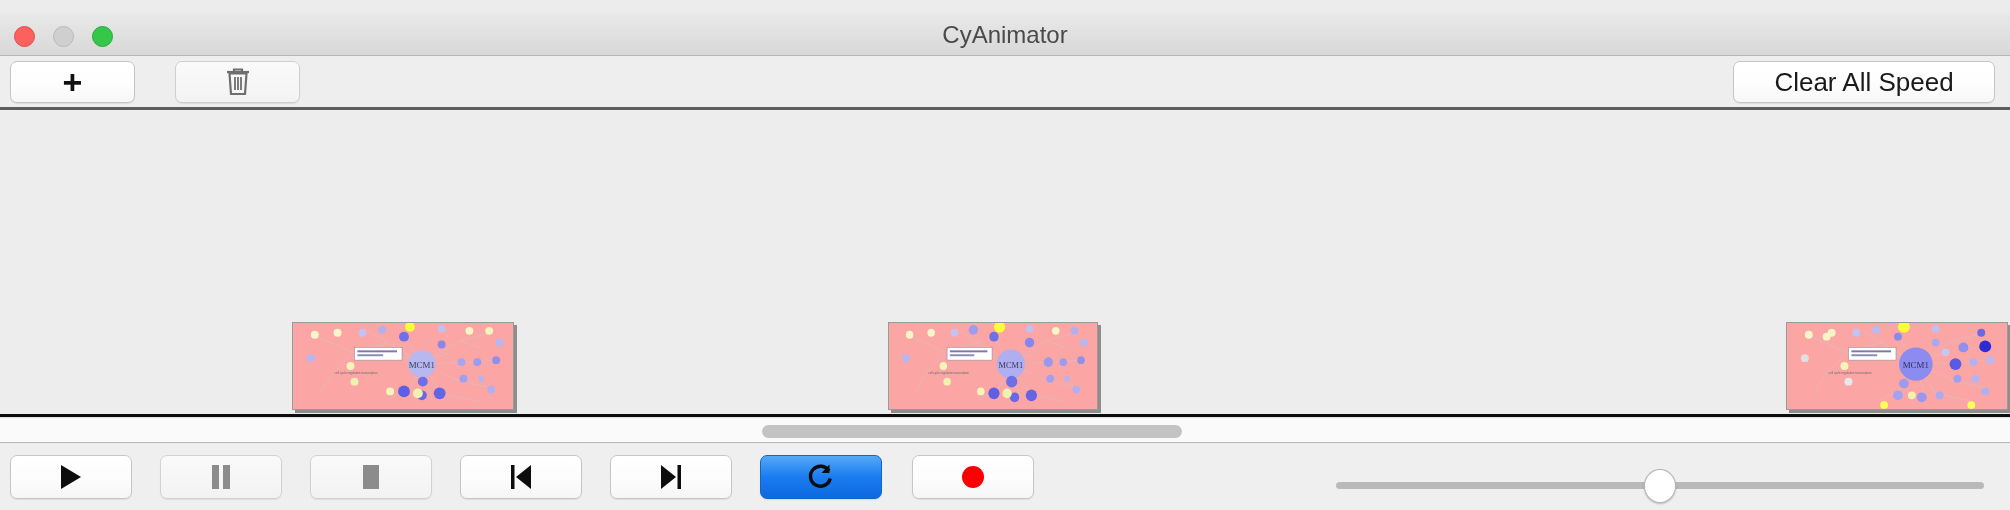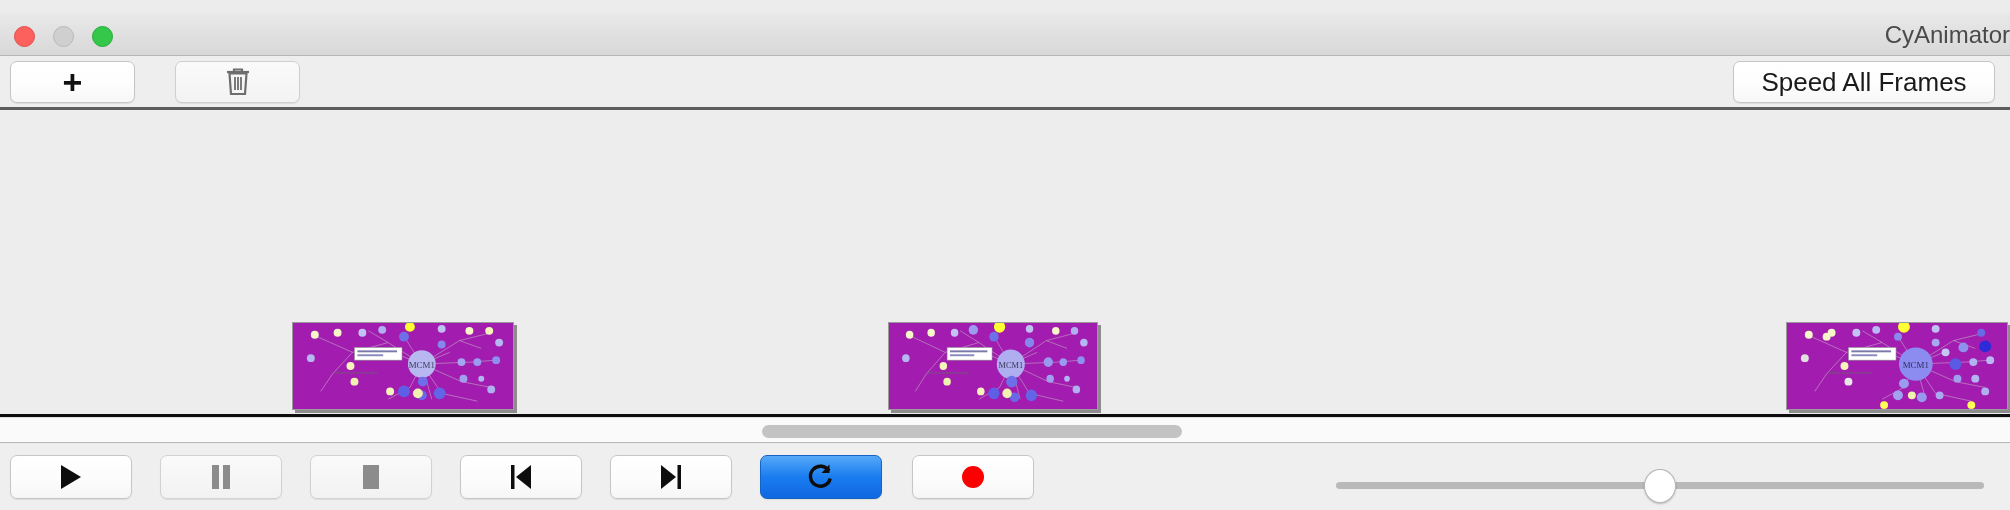--- a/index.html
+++ b/index.html
@@ -36,21 +36,21 @@
     background: linear-gradient(to bottom, #e9e9e9 0%, #d8d8d8 100%);
     border-bottom: 1px solid #b6b6b6;
   }
   .traffic { position: absolute; top: 13px; display: flex; gap: 18px; left: 14px; }
   .dot { width: 21px; height: 21px; border-radius: 50%; }
   .dot.red    { background: #fc615d; border: 1px solid #e04d49; }
   .dot.yellow { background: #cfcfcf; border: 1px solid #b9b9b9; }
   .dot.green  { background: #34c749; border: 1px solid #26a93a; }
   .win-title {
     position: absolute; left: 0; top: 0; width: 2010px; height: 43px;
-    line-height: 43px; text-align: right;
+    line-height: 43px; text-align: center;
     font-size: 24px; color: #4a4a4a;
   }
 
   
   .toolbar {
     position: absolute; left: 0; top: 56px; width: 2010px; height: 52px;
     background: #eeeeee;
   }
   .btn {
     position: absolute;
@@ -84,21 +84,21 @@
     background: #ededed;
     overflow: hidden;
   }
   .frame {
     position: absolute;
     background: #ffffff;
     border: 1px solid #9a9a9a;
     box-shadow: 3px 3px 0 0 #8d8d8d;
     overflow: hidden;
   }
-  .frame-inner { position: absolute; inset: 0; background: #a21caf; }
+  .frame-inner { position: absolute; inset: 0; background: #fca5a5; }
   .frame-inner svg { display: block; width: 100%; height: 100%; }
 
   
   .axis-wrap { position: absolute; left: 0; top: 304px; width: 2010px; height: 3px; }
   .axis-line { position: absolute; left: 0; top: 0; width: 2010px; height: 3px; background: #0d0d0d; }
 
   
   .scroll-track {
     position: absolute; left: 0; top: 417px; width: 2010px; height: 26px;
     background: #fafafa;
@@ -167,21 +167,21 @@
       <span class="trash-ico">
         <svg width="26" height="30" viewBox="0 0 26 30">
           <path d="M2,5 H24" stroke="#6e6e6e" stroke-width="2.2" fill="none"></path>
           <path d="M9,5 V2.5 H17 V5" stroke="#6e6e6e" stroke-width="2.2" fill="none"></path>
           <path d="M4.5,6.5 L6,27 H20 L21.5,6.5 Z" stroke="#6e6e6e" stroke-width="2.2" fill="none"></path>
           <path d="M10,10 V23 M13,10 V23 M16,10 V23" stroke="#6e6e6e" stroke-width="1.8" fill="none"></path>
         </svg>
       </span>
     </div>
     <div class="btn" id="clear-all-btn">
-      <span>Speed All Frames</span>
+      <span>Clear All Speed</span>
     </div>
   </div>
   <div class="toolbar-sep"></div>
 
   <div class="timeline">
 
     <div class="frame" id="frame-1" style="left: 292px; top: 212px; width: 222px; height: 88px;">
       <div class="frame-inner">
         <svg viewBox="0 0 222 88" preserveAspectRatio="none">
           <g stroke="#c9c9c9" stroke-width="0.5" fill="none">

